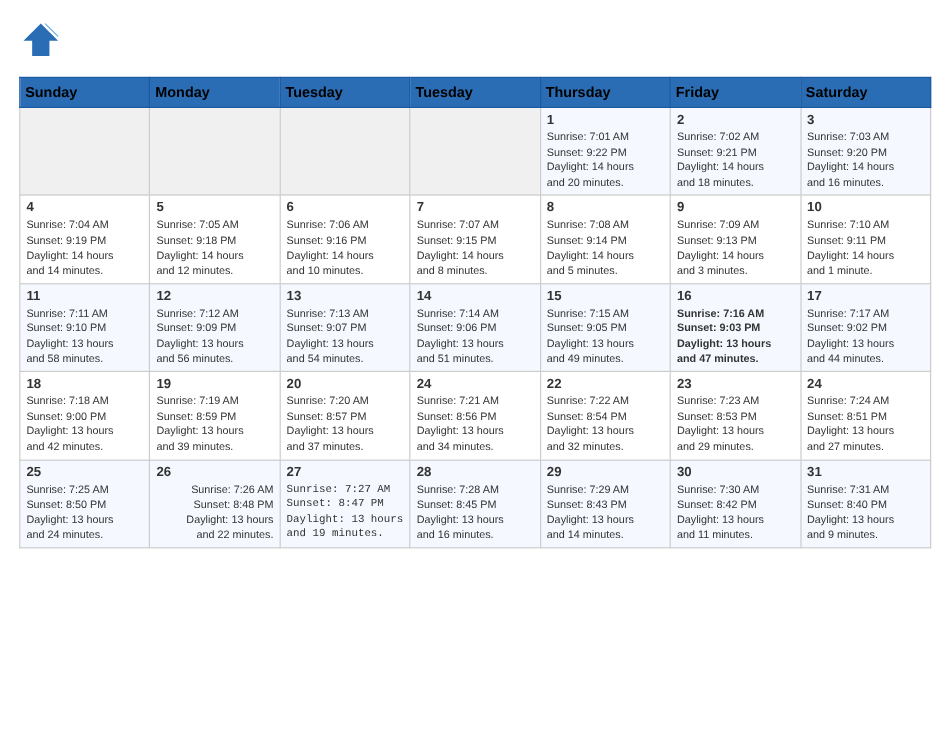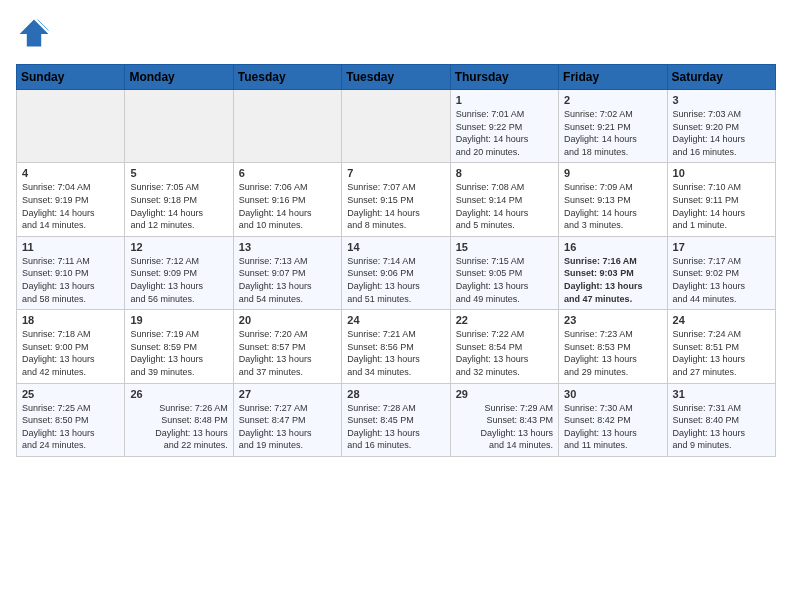--- a/index.html
+++ b/index.html
@@ -323,35 +323,35 @@
         </td>
         <td>
           <span class="day-num">26</span>
           <div class="day-info" style="white-space: pre-line; text-align: right;">Sunrise: 7:26 AM
 Sunset: 8:48 PM
 Daylight: 13 hours
 and 22 minutes.</div>
         </td>
         <td>
           <span class="day-num">27</span>
-          <div class="day-info" style="white-space: pre-line;">Sunrise: 7:27 AM
+          <div class="day-info" style="white-space: pre-line; font-family: Liberation Mono, monospace;">Sunrise: 7:27 AM
 Sunset: 8:47 PM
 Daylight: 13 hours
 and 19 minutes.</div>
         </td>
         <td>
           <span class="day-num">28</span>
           <div class="day-info" style="white-space: pre-line;">Sunrise: 7:28 AM
 Sunset: 8:45 PM
 Daylight: 13 hours
 and 16 minutes.</div>
         </td>
         <td>
           <span class="day-num">29</span>
-          <div class="day-info" style="white-space: pre-line; text-align: right;">Sunrise: 7:29 AM
+          <div class="day-info" style="white-space: pre-line;">Sunrise: 7:29 AM
 Sunset: 8:43 PM
 Daylight: 13 hours
 and 14 minutes.</div>
         </td>
         <td>
           <span class="day-num">30</span>
           <div class="day-info" style="white-space: pre-line;">Sunrise: 7:30 AM
 Sunset: 8:42 PM
 Daylight: 13 hours
 and 11 minutes.</div>

